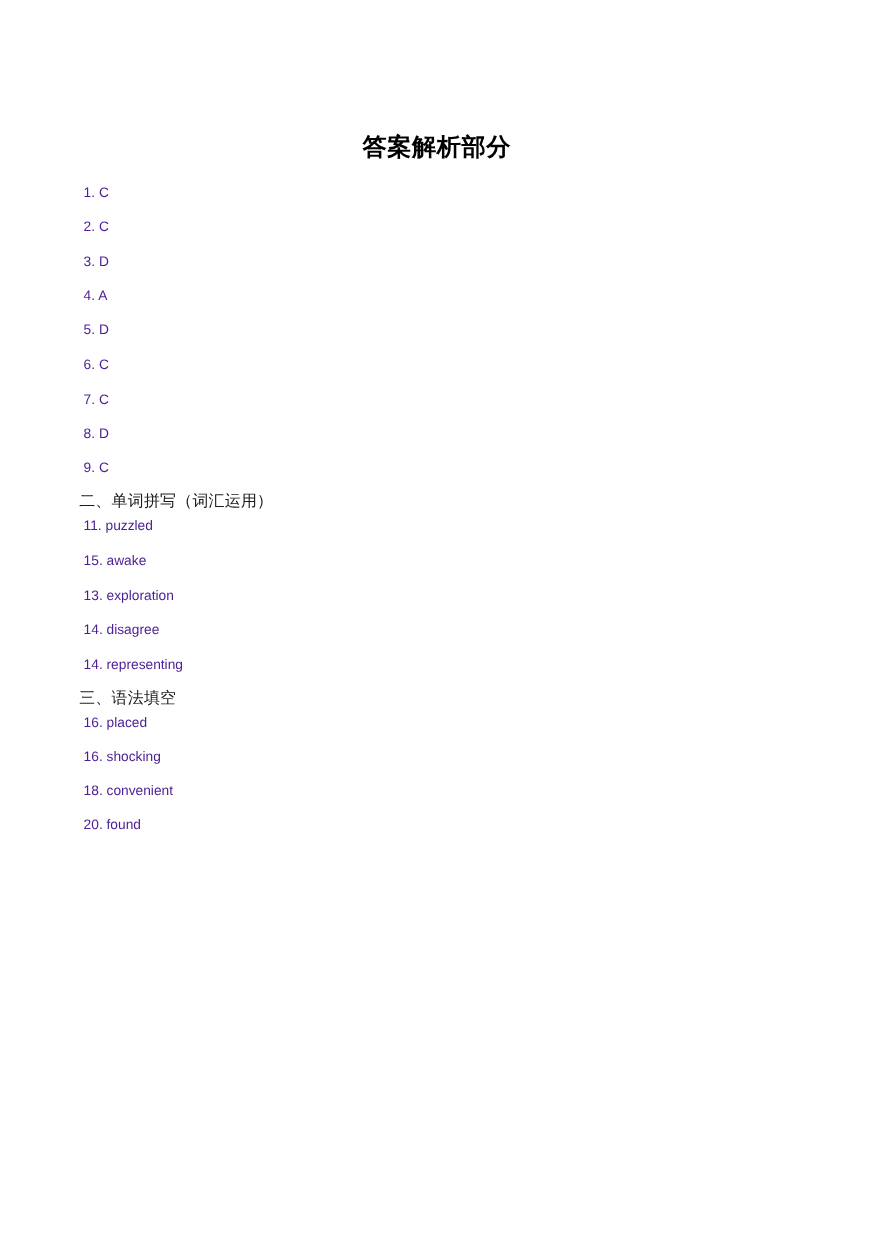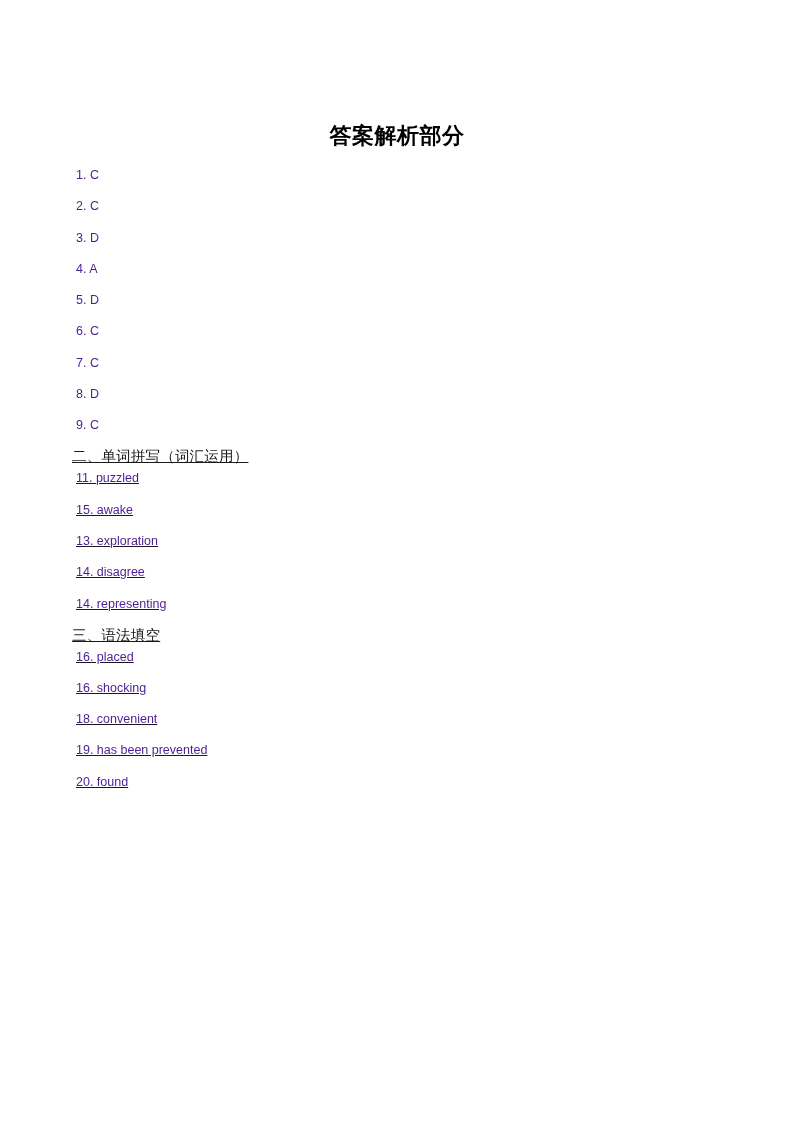--- a/index.html
+++ b/index.html
@@ -25,21 +25,21 @@
     background: #ffffff;
     overflow: hidden;
   }
 
   .doc-title {
     position: absolute;
     top: 121px;
     left: 0;
     width: 794px;
     text-align: center;
-    font-family: Liberation Serif, serif;
+    font-family: Liberation Mono, monospace;
     font-weight: bold;
     font-size: 22px;
     line-height: 30px;
     letter-spacing: 0.5px;
     color: #000000;
   }
 
   .content {
     position: absolute;
     top: 168px;
@@ -76,21 +76,20 @@
     margin: 0 0 17.3px 4px;
     white-space: nowrap;
   }
 
   .answer-item:last-child {
     margin-bottom: 13px;
   }
 
   .section + .section {
     margin-top: 4px;
-    text-decoration: underline;
   }
 </style>
 </head>
 <body>
 
 <div class="page">
 
   <div class="doc-title">答案解析部分</div>
 
   <div class="content">
@@ -119,19 +118,18 @@
         <li class="answer-item">14. representing</li>
       </ul>
     </div>
 
     <div class="section">
       <div class="section-header">三、语法填空</div>
       <ul class="answer-list">
         <li class="answer-item">16. placed</li>
         <li class="answer-item">16. shocking</li>
         <li class="answer-item">18. convenient</li>
-        <li class="answer-item">19. has been prevented</li>
         <li class="answer-item">20. found</li>
       </ul>
     </div>
 
   </div>
 </div>
 
 </body></html>

